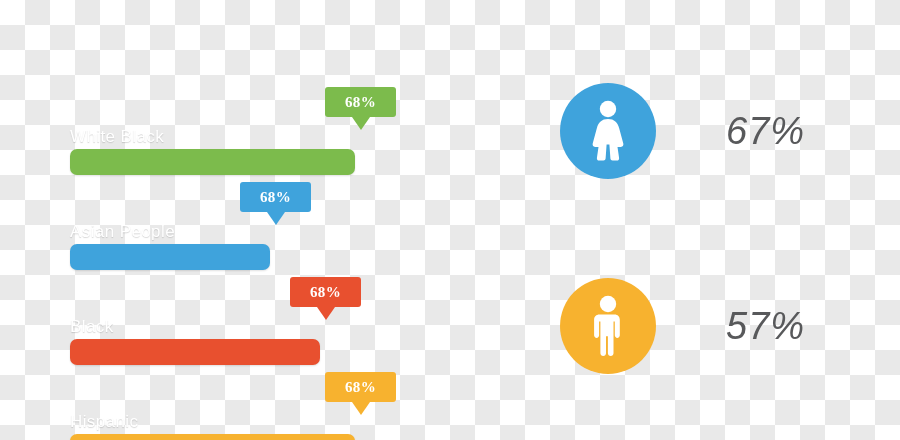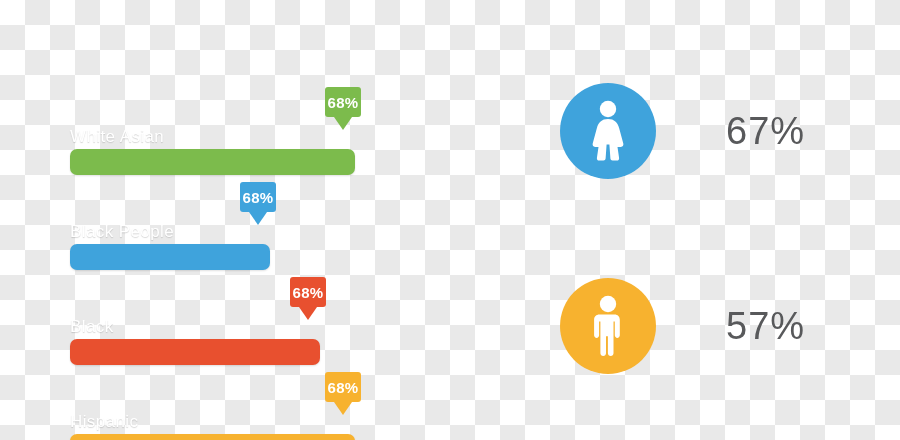--- a/index.html
+++ b/index.html
@@ -61,30 +61,31 @@
   .bar-fill {
     height: 100%;
     border-radius: 7px;
     box-shadow: 0 1px 2px rgba(0,0,0,.12);
   }
 
   
   .badge {
     position: absolute;
     bottom: 58px;
-    width: 36px;
+    width: 71px;
     height: 30px;
     border-radius: 3px;
     display: flex;
     align-items: center;
     justify-content: center;
     color: #ffffff;
     font-size: 15px;
     font-weight: bold;
     letter-spacing: .3px;
+    font-family: Liberation Serif, serif;
   }
   .badge::after {
     content: "";
     position: absolute;
     top: 100%;
     left: 50%;
     margin-left: -9px;
     width: 0;
     height: 0;
     border-left: 9px solid transparent;
@@ -99,20 +100,21 @@
     top: 0;
     width: 430px;
     height: 440px;
   }
 
   .stat-row {
     position: absolute;
     left: 90px;
     display: flex;
     align-items: center;
+    font-style: italic;
   }
 
   .stat-circle {
     width: 96px;
     height: 96px;
     border-radius: 50%;
     display: flex;
     align-items: center;
     justify-content: center;
     flex: none;
@@ -128,31 +130,31 @@
   }
 </style>
 </head>
 <body>
 
 <div id="infographic">
 
   <div id="bar-chart">
 
     <div class="bar-row" style="top:55px;height:120px;">
-      <span class="bar-label">White Asian</span>
+      <span class="bar-label">White Black</span>
       <div class="badge" style="left:255px;background:#7CBB4C;color:#7CBB4C;">
         <span style="color:#fff;">68%</span>
       </div>
       <div class="bar-track" style="width:285px;">
         <div class="bar-fill" style="background:#7CBB4C;"></div>
       </div>
     </div>
 
     <div class="bar-row" style="top:150px;height:120px;">
-      <span class="bar-label">Black People</span>
+      <span class="bar-label">Asian People</span>
       <div class="badge" style="left:170px;background:#3FA3DC;color:#3FA3DC;">
         <span style="color:#fff;">68%</span>
       </div>
       <div class="bar-track" style="width:200px;">
         <div class="bar-fill" style="background:#3FA3DC;"></div>
       </div>
     </div>
 
     <div class="bar-row" style="top:245px;height:120px;">
       <span class="bar-label">Black</span>

